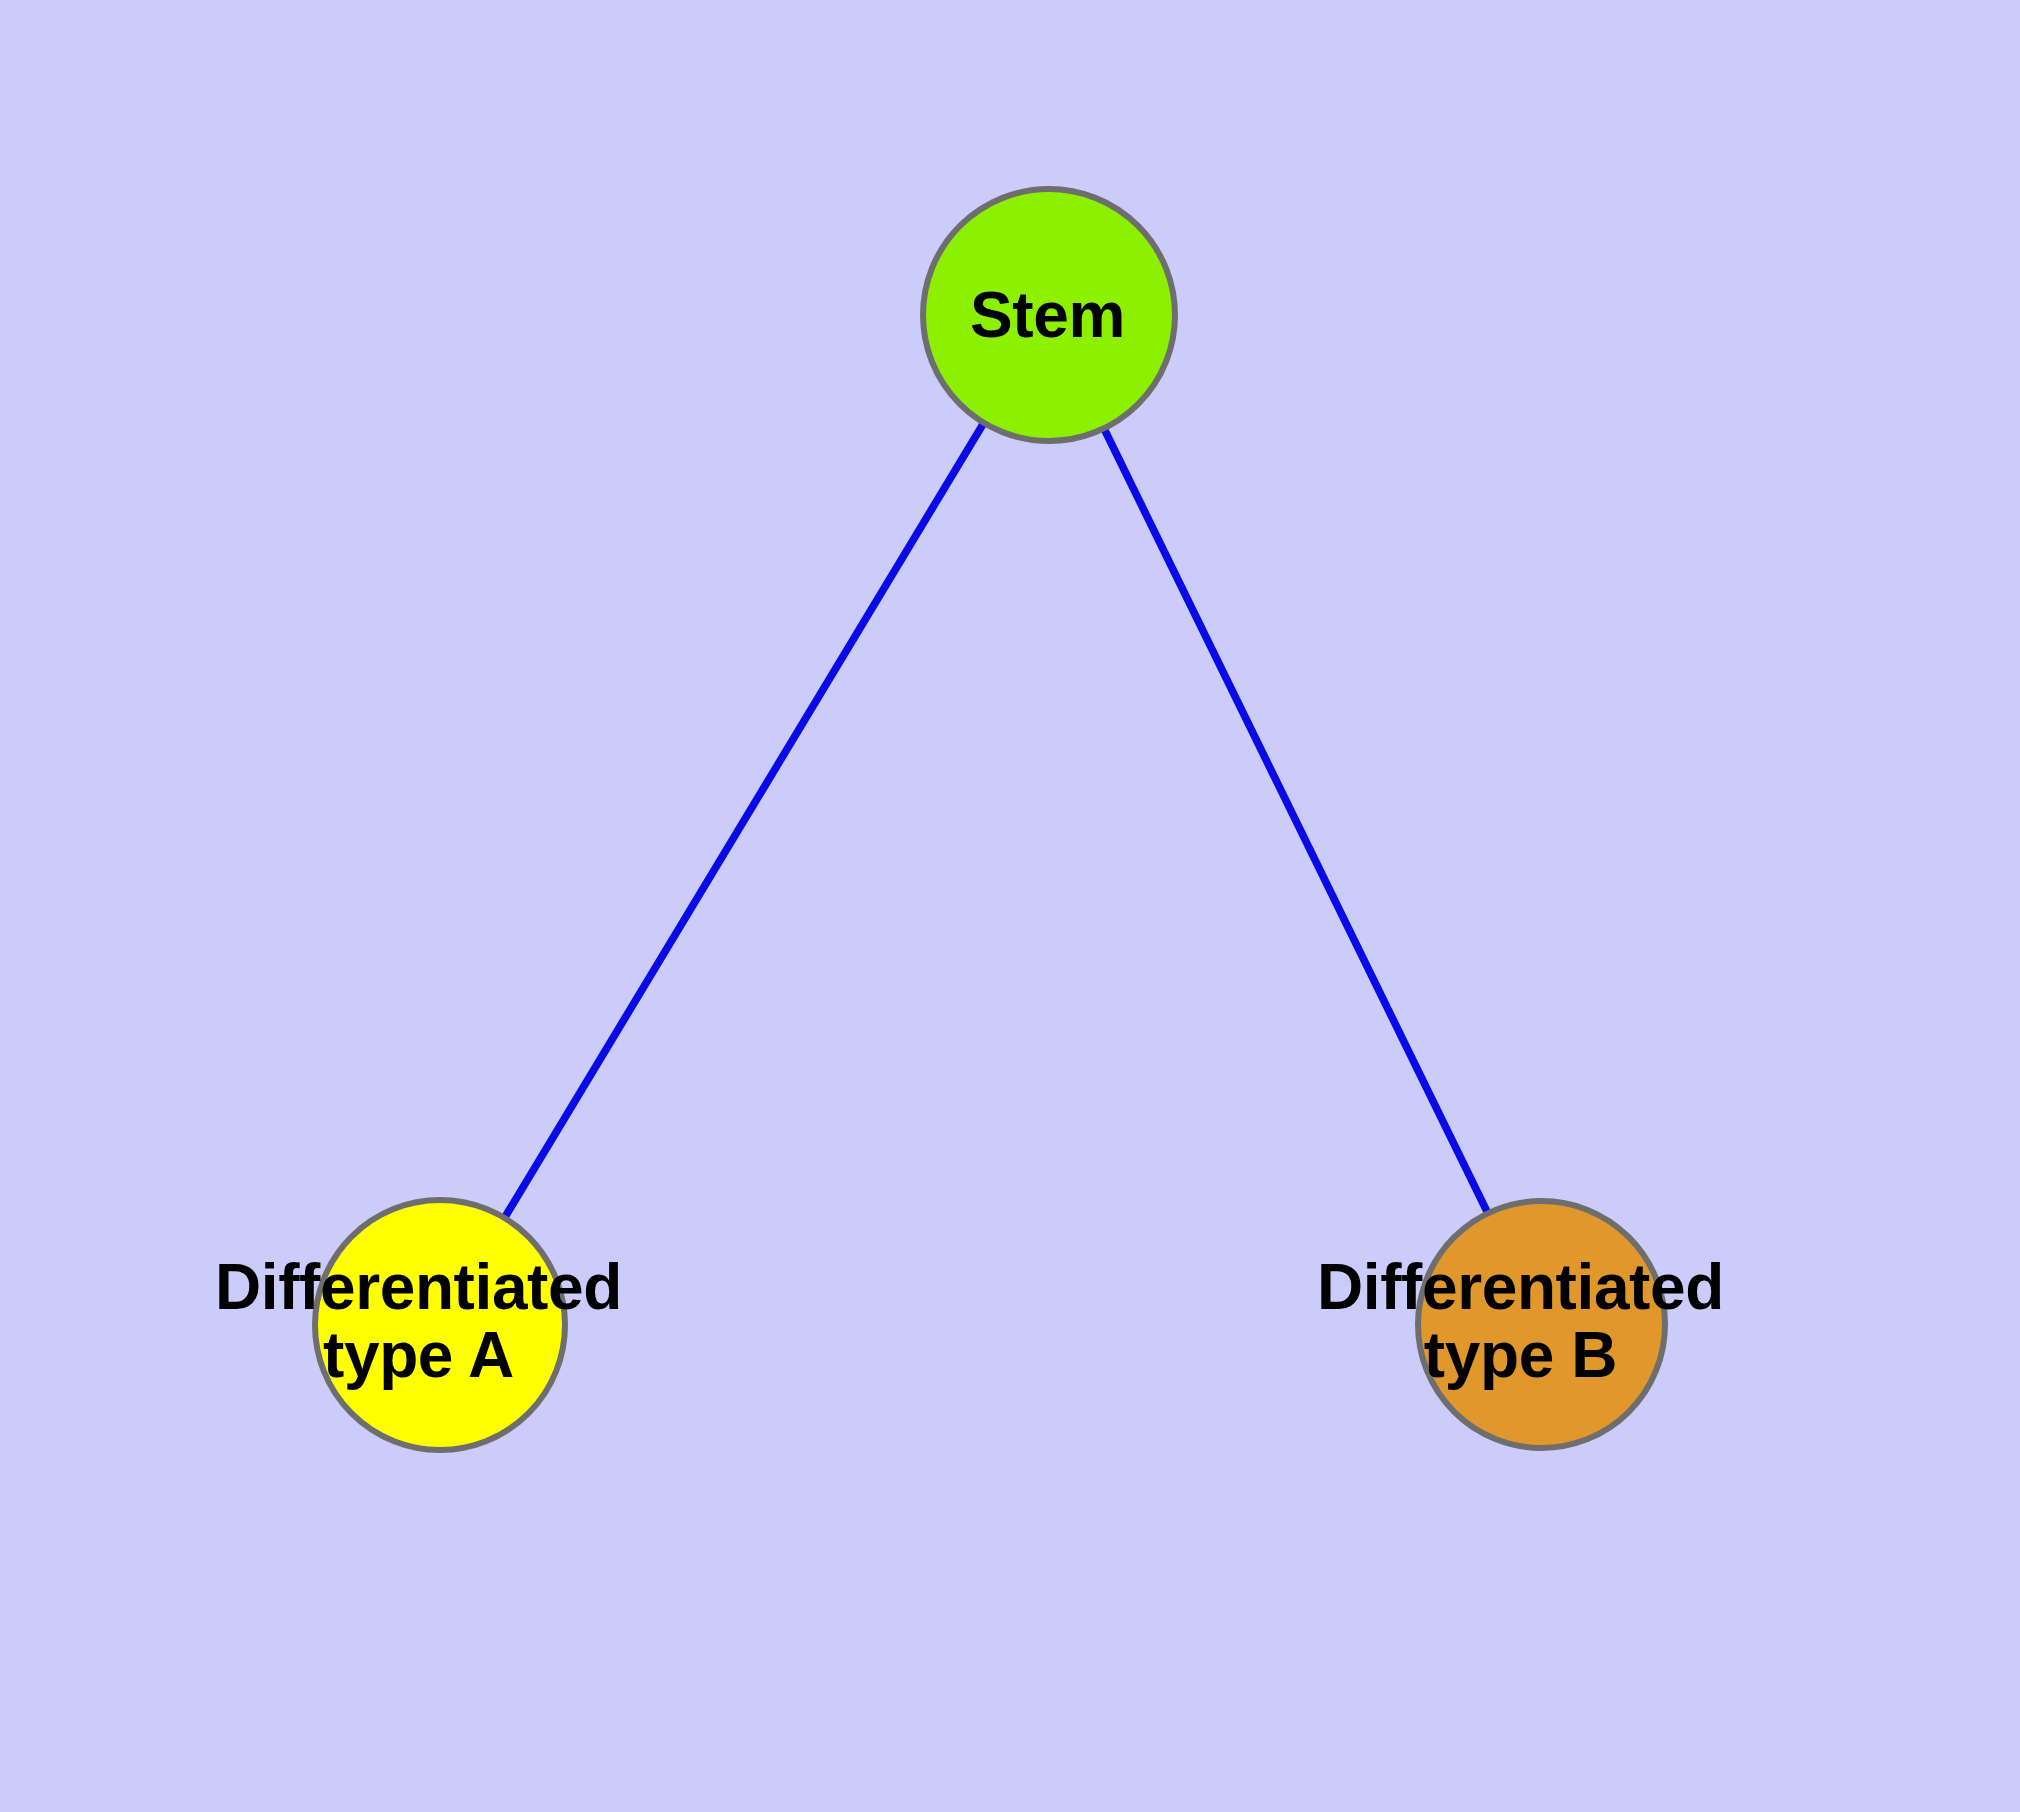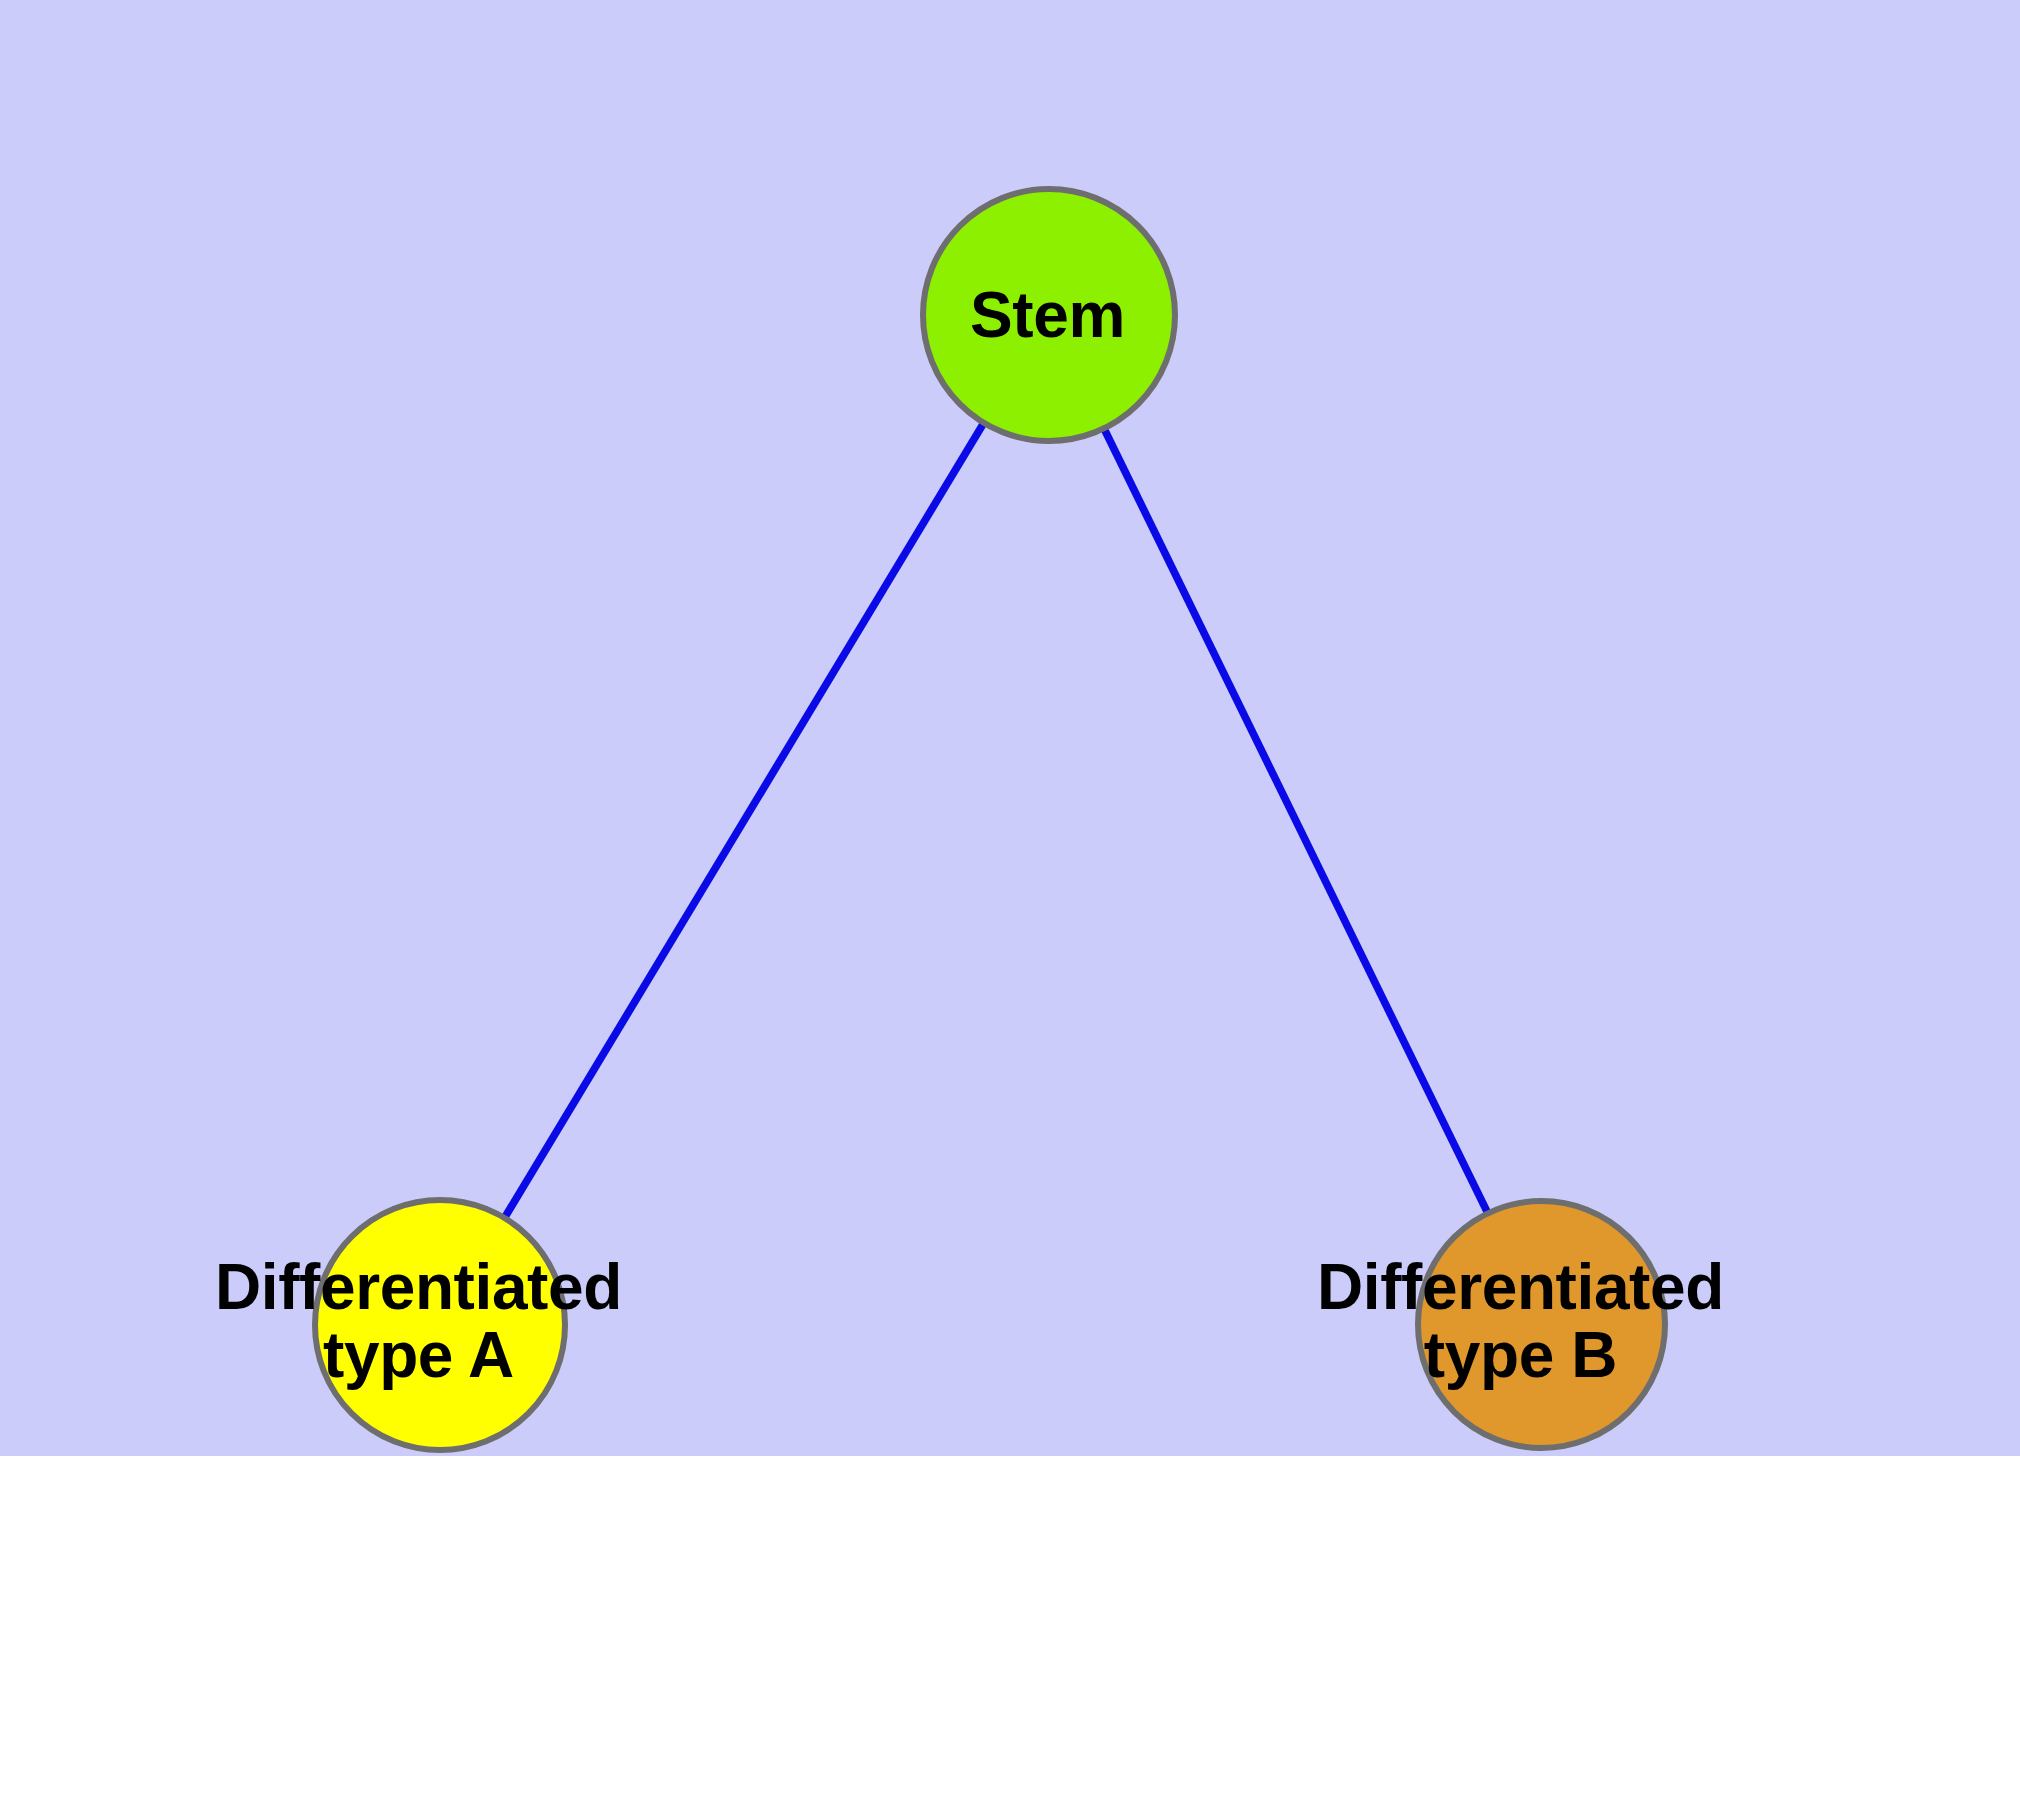--- a/index.html
+++ b/index.html
@@ -3,21 +3,21 @@
 <meta charset="utf-8">
 <style>
   html, body {
     margin: 0;
     padding: 0;
     background: #ffffff;
   }
   #canvas {
     position: relative;
     width: 2021px;
-    height: 1456px;
+    height: 1812px;
     background: #ccccfa;
     overflow: hidden;
     font-family: "Liberation Sans", sans-serif;
   }
   #edges-layer {
     position: absolute;
     left: 0;
     top: 0;
     width: 2021px;
     height: 1812px;

